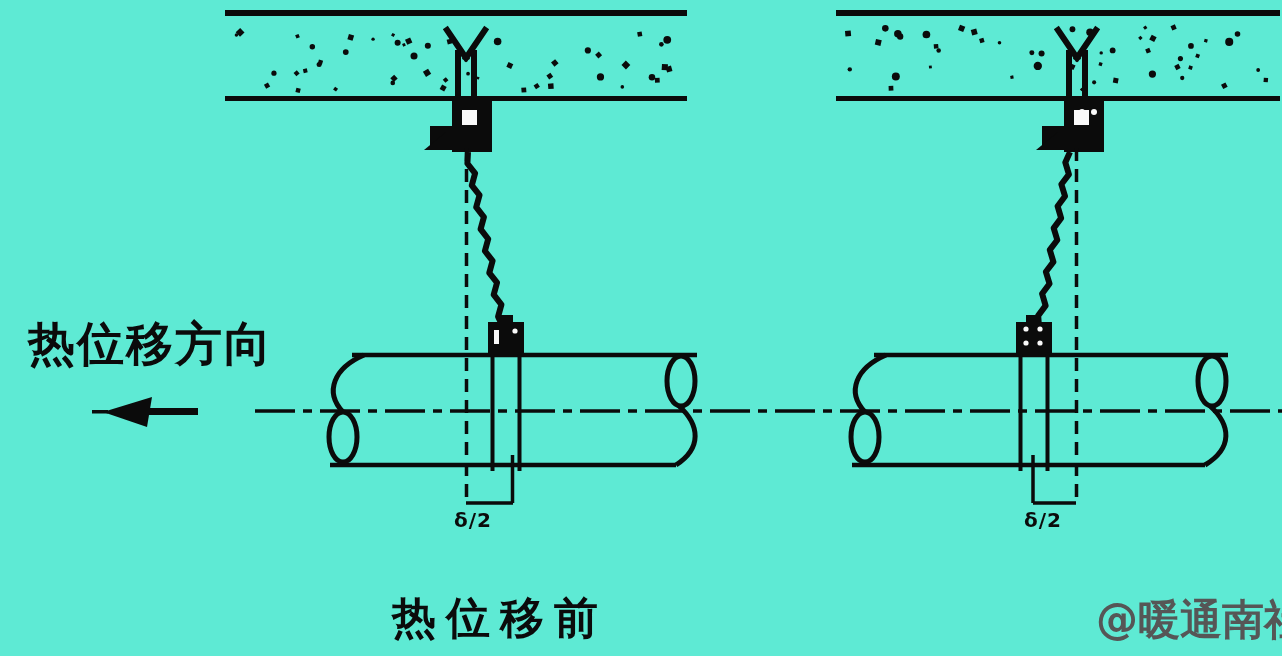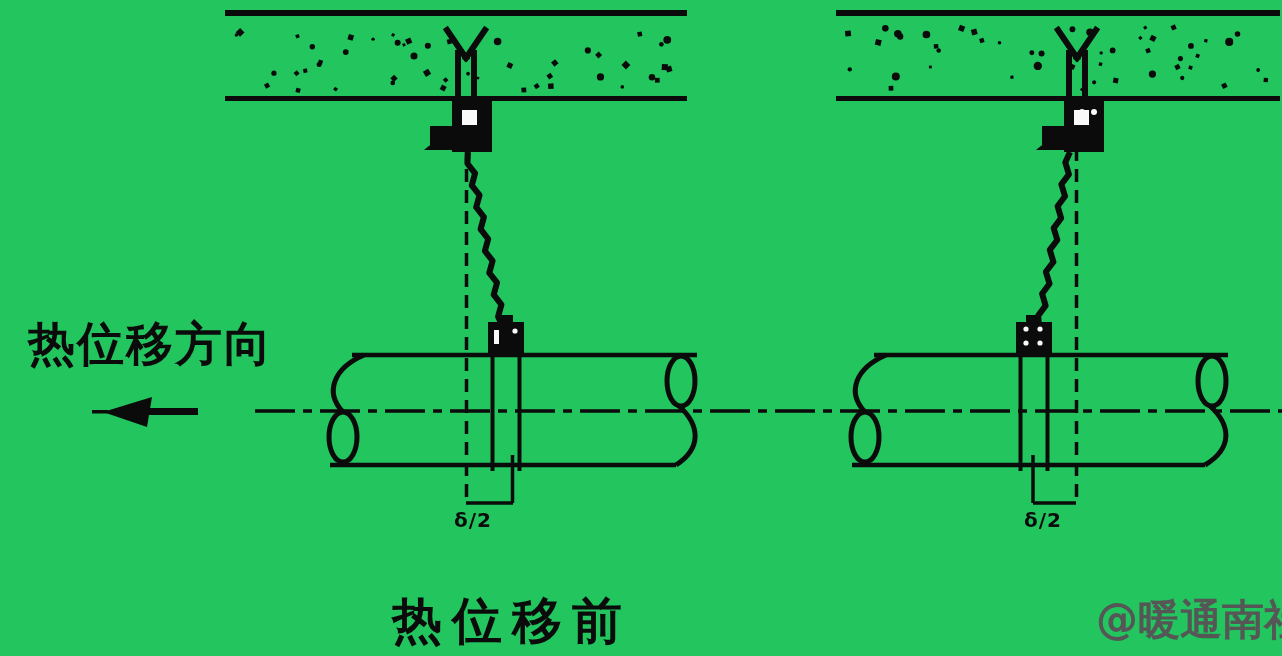--- a/index.html
+++ b/index.html
@@ -1,23 +1,23 @@
 <!DOCTYPE html>
 <html><head>
 <meta charset="utf-8">
 <style>
   html,body{margin:0;padding:0;background:#e8e8e8;}
   #stage{
-    position:relative;width:1282px;height:656px;background:#22c55e;
+    position:relative;width:1282px;height:656px;background:#5eead4;
     overflow:hidden;font-family:"DejaVu Sans","Liberation Sans",sans-serif;
   }
   #art{position:absolute;left:0;top:0;}
   .txt{position:absolute;color:#0b0b0b;white-space:nowrap;line-height:1;}
   .cjk-big{font-size:47px;font-weight:bold;letter-spacing:2px;}
-  .caption{font-size:50px;font-weight:bold;letter-spacing:10px;}
+  .caption{font-size:44px;font-weight:bold;letter-spacing:10px;}
   .dim{font-size:20px;font-weight:bold;letter-spacing:1px;}
   .watermark{font-size:42px;font-weight:600;letter-spacing:0;}
 </style>
 </head>
 <body>
 
 <div id="stage">
   <svg id="art" width="1282" height="656" viewBox="0 0 1282 656">
       <rect x="225" y="10" width="462" height="6" fill="#0b0b0b"></rect>
       <rect x="225" y="96" width="462" height="5" fill="#0b0b0b"></rect>

